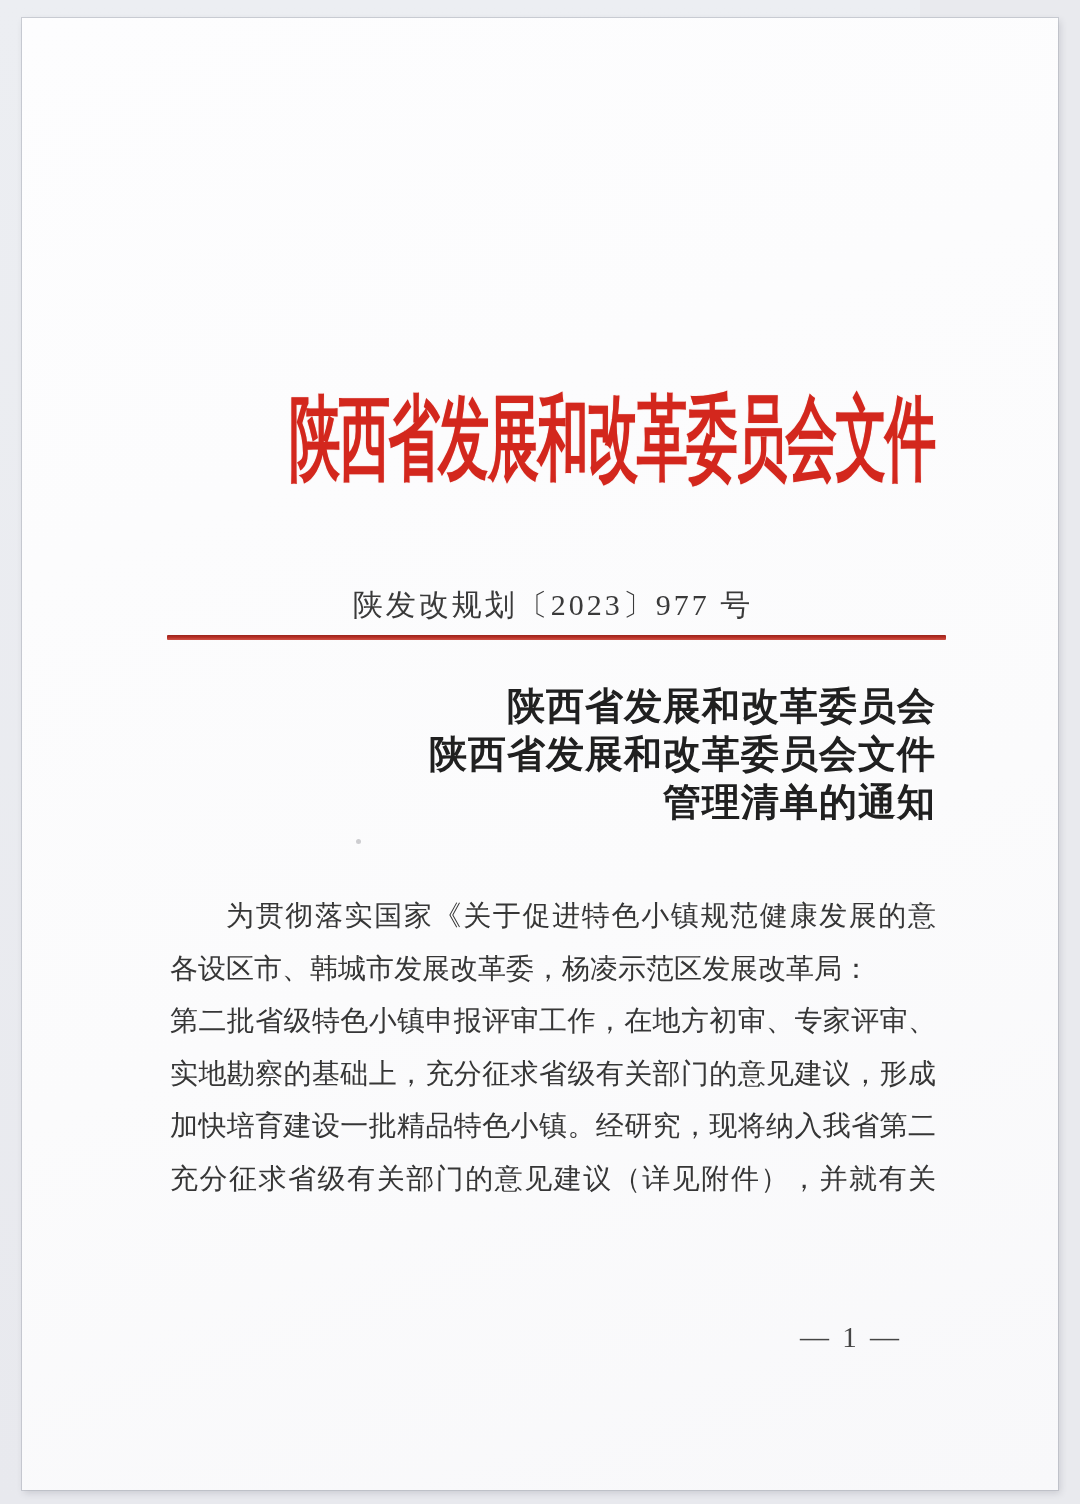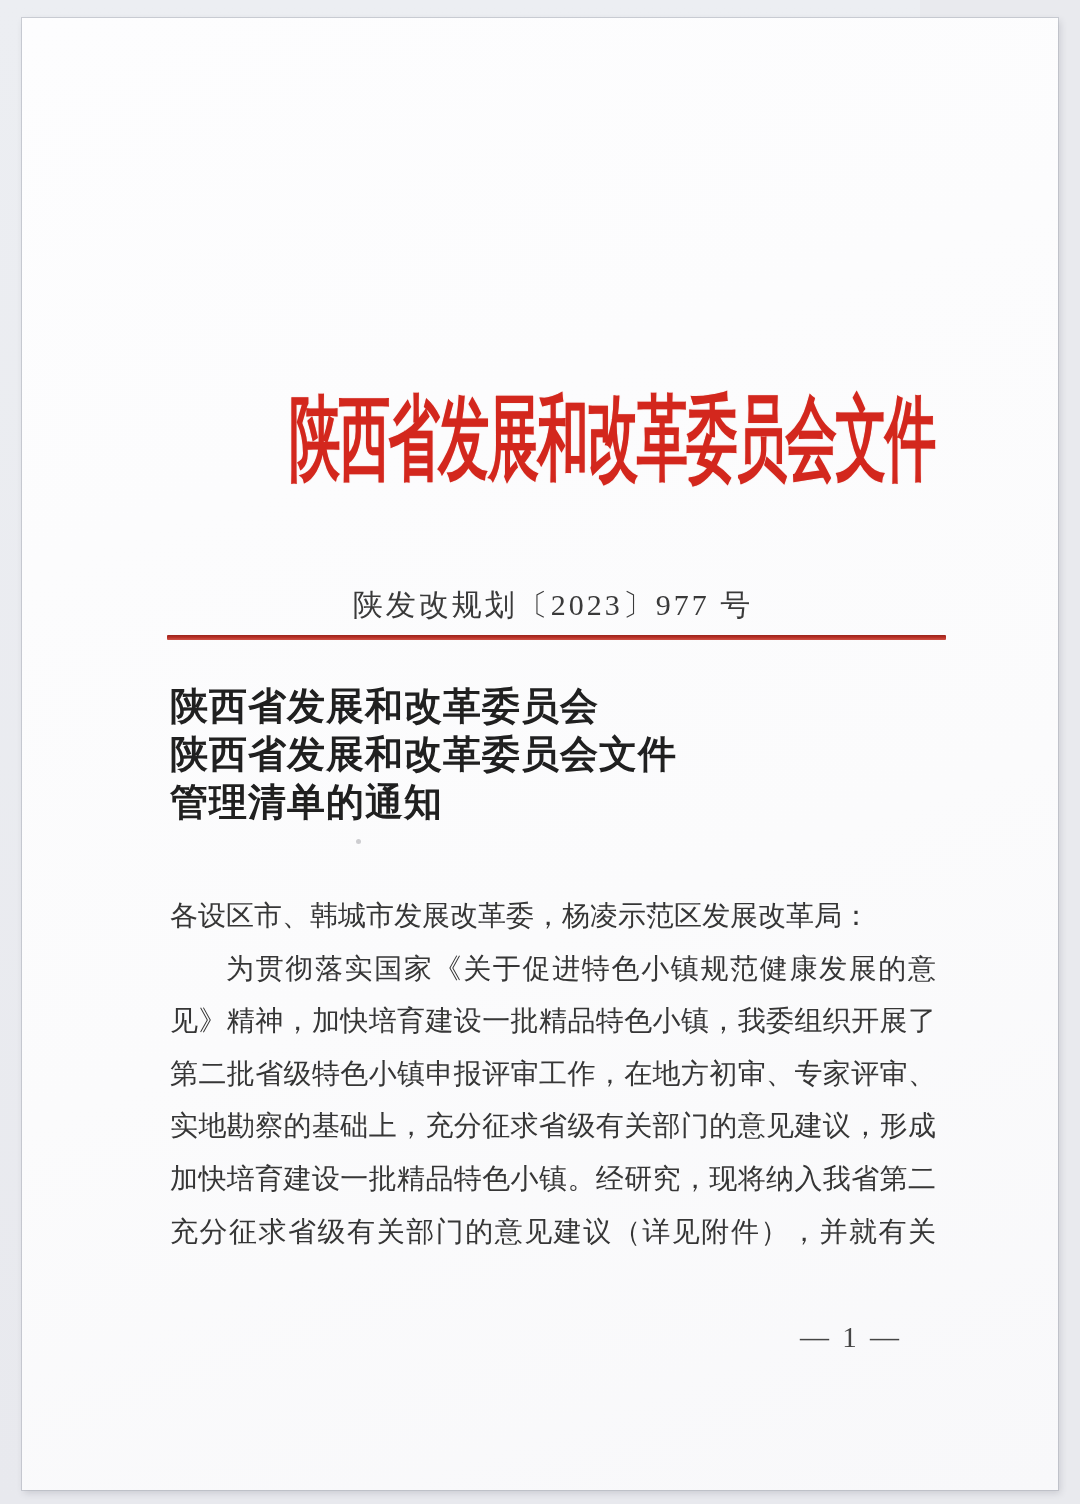--- a/index.html
+++ b/index.html
@@ -65,21 +65,21 @@
     width: 779px;
     height: 5px;
     background: linear-gradient(to bottom, #9a241c 0%, #b62e24 45%, #d05247 100%);
     border-radius: 1px;
   }
   .doc-title {
     position: absolute;
     top: 664px;
     left: 148px;
     width: 766px;
-    text-align: left;
+    text-align: right;
     font-size: 38px;
     font-weight: 700;
     line-height: 48px;
     letter-spacing: 1px;
     color: var(--title-black, #202020);
   }
   .body-block {
     position: absolute;
     top: 872px;
     left: 148px;
@@ -137,23 +137,22 @@
 
     <div class="doc-title">
       <div>陕西省发展和改革委员会</div>
       <div>陕西省发展和改革委员会文件</div>
       <div>管理清单的通知</div>
     </div>
 
     <div class="scan-dot"></div>
 
     <div class="body-block">
+      <div class="bodyline justify indent">为贯彻落实国家《关于促进特色小镇规范健康发展的意</div>
       <div class="bodyline">各设区市、韩城市发展改革委，杨凌示范区发展改革局：</div>
-      <div class="bodyline justify indent">为贯彻落实国家《关于促进特色小镇规范健康发展的意</div>
-      <div class="bodyline justify">见》精神，加快培育建设一批精品特色小镇，我委组织开展了</div>
       <div class="bodyline justify">第二批省级特色小镇申报评审工作，在地方初审、专家评审、</div>
       <div class="bodyline justify">实地勘察的基础上，充分征求省级有关部门的意见建议，形成</div>
       <div class="bodyline justify">加快培育建设一批精品特色小镇。经研究，现将纳入我省第二</div>
       <div class="bodyline justify">充分征求省级有关部门的意见建议（详见附件），并就有关</div>
     </div>
 
     <div class="page-number">— 1 —</div>
 
   </div>
 </div>

